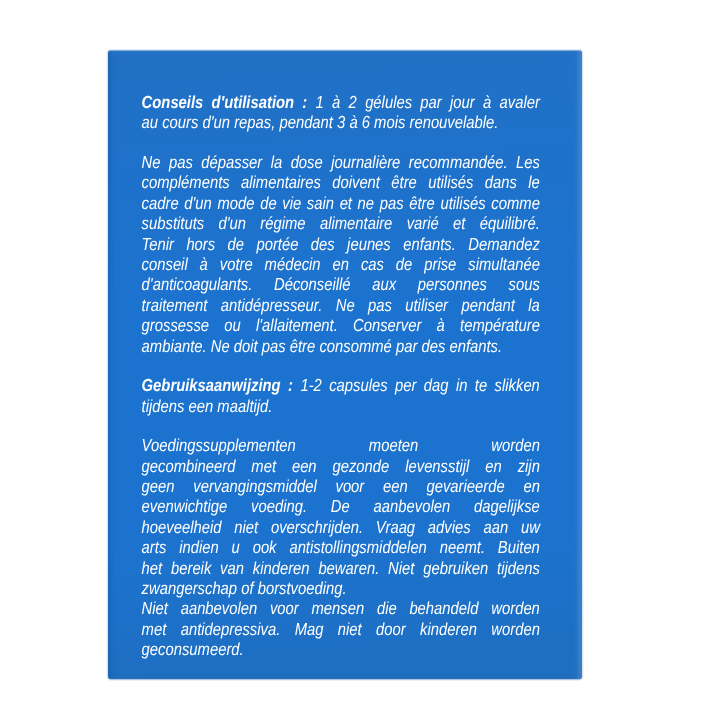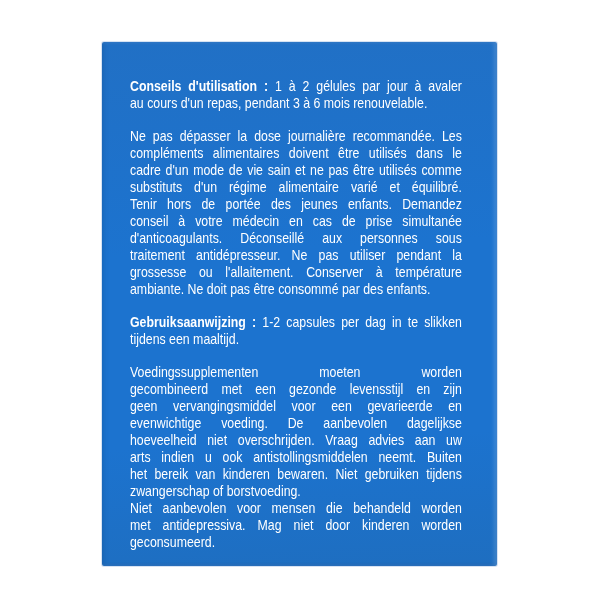--- a/index.html
+++ b/index.html
@@ -13,34 +13,35 @@
   html, body {
     width: 600px; height: 600px;
     background: var(--page-bg);
     font-family: "Liberation Sans", "DejaVu Sans", sans-serif;
     overflow: hidden;
   }
   .stage { position: relative; width: 600px; height: 600px; background: var(--page-bg); }
 
   .panel {
     position: absolute;
-    left: 102px; top: 42px;
+    left: 90px; top: 42px;
     width: 395px; height: 524px;
     background: linear-gradient(177deg,
       var(--panel-blue-top) 0%,
       var(--panel-blue) 40%,
       var(--panel-blue) 75%,
       var(--panel-blue-bottom) 100%);
     border-radius: 2px;
     box-shadow:
       0 0 0 1px rgba(140,175,220,0.35),
       inset -3px 0 4px rgba(255,255,255,0.16),
       inset 3px 0 4px rgba(0,40,90,0.10),
       inset 0 -2px 3px rgba(0,40,90,0.08);
     color: var(--text-color);
+    font-style: italic;
   }
 
   .text-block {
     position: absolute;
     left: 28px; top: 36px;
     width: 390px;
     transform: scaleX(0.851);
     transform-origin: 0 0;
     font-size: 14.5px;
     line-height: 17px;

